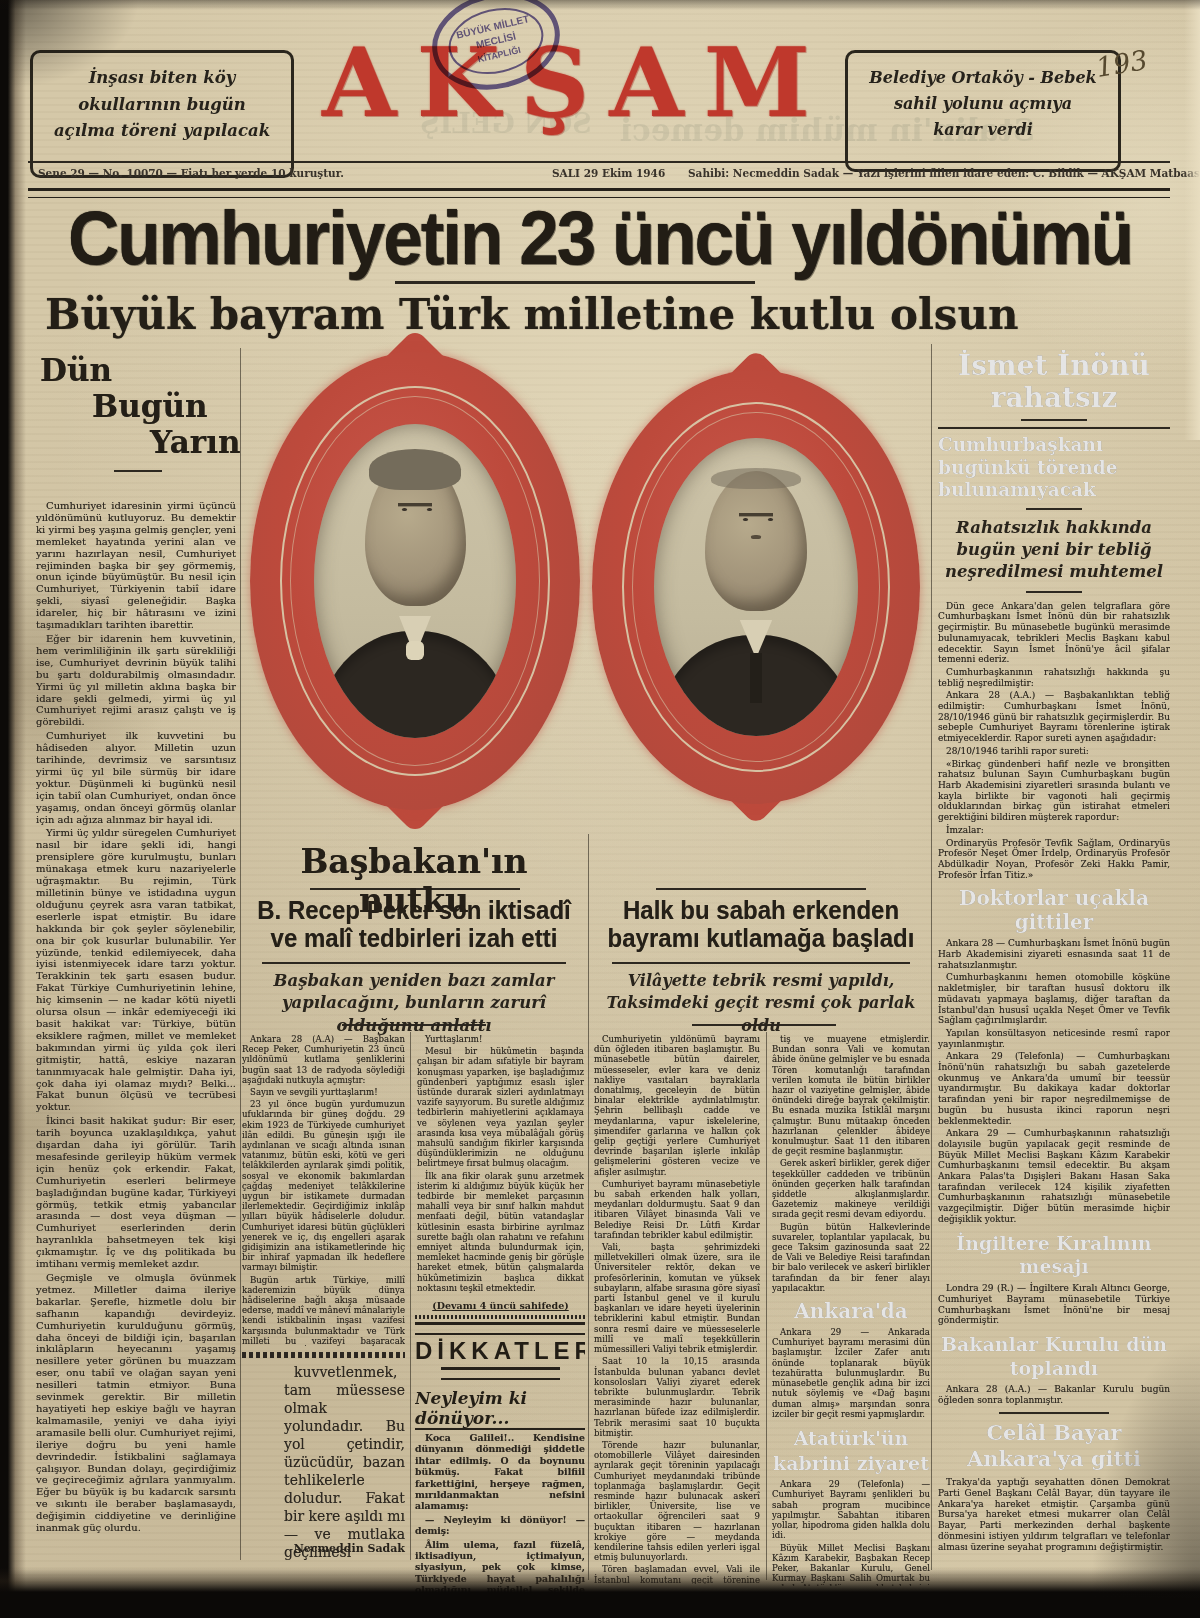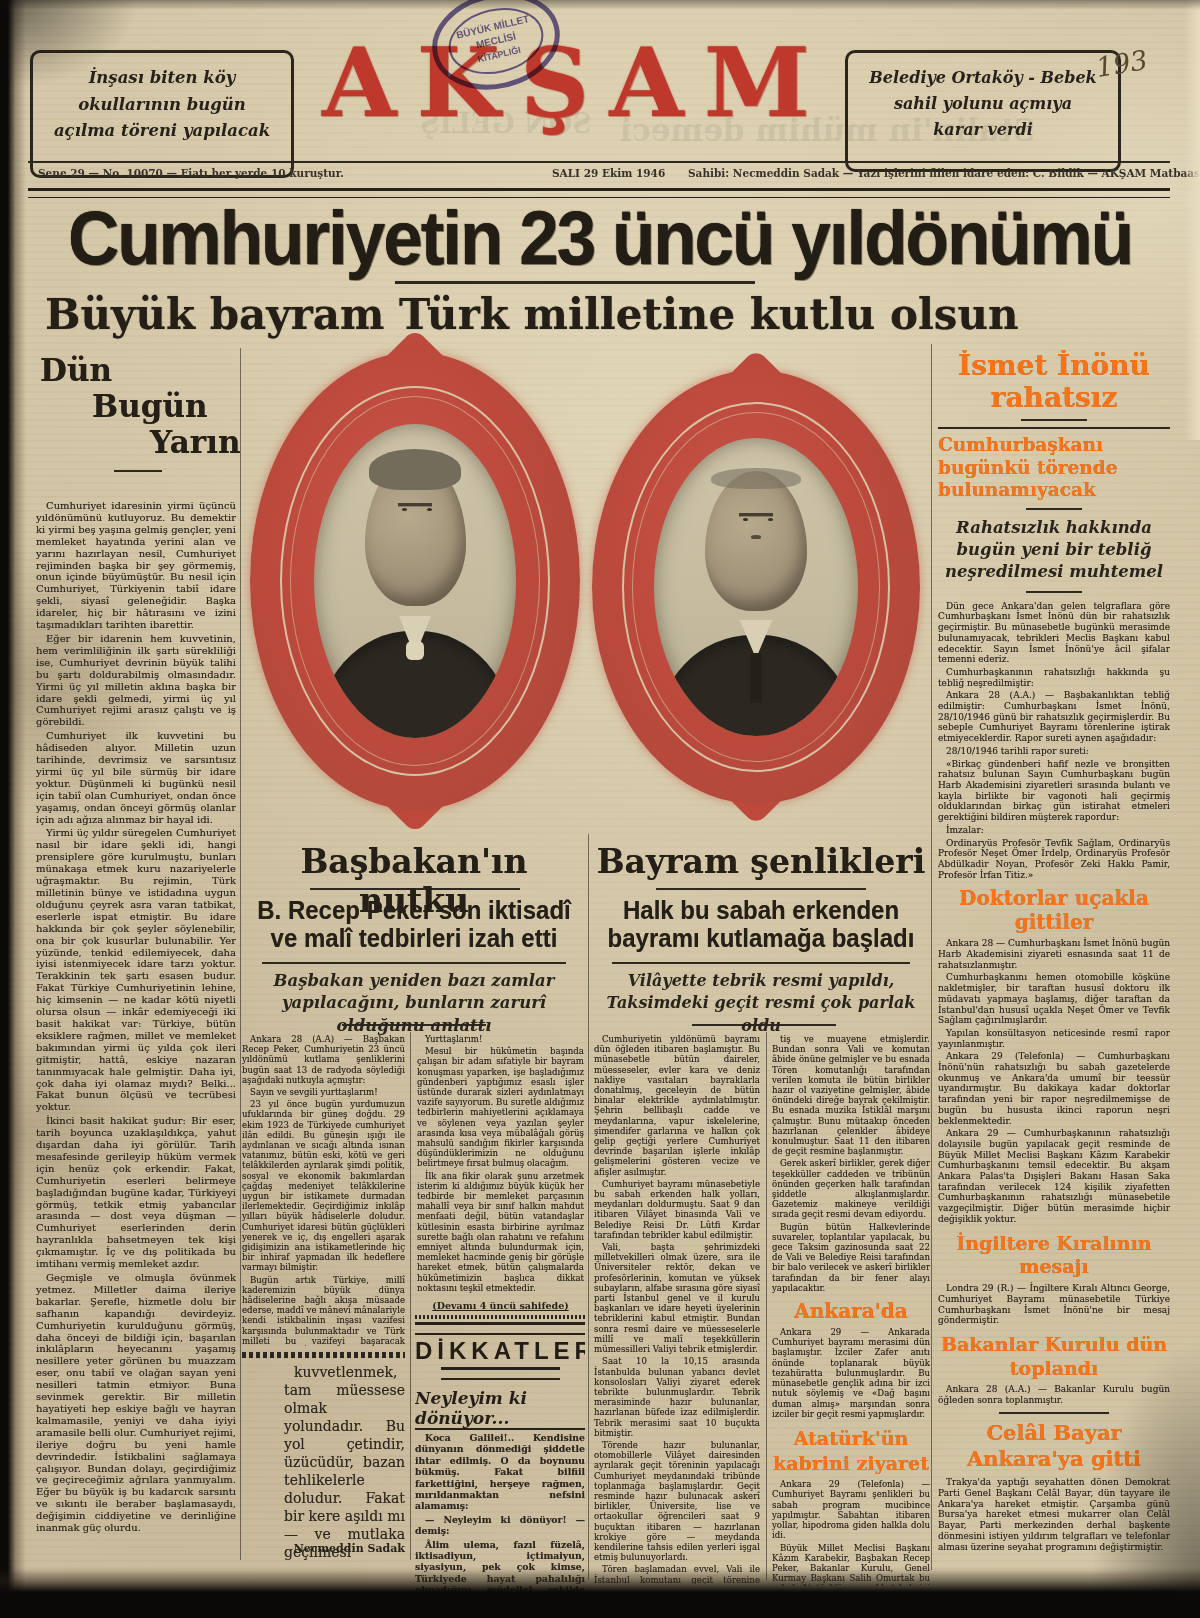--- a/index.html
+++ b/index.html
@@ -48,21 +48,21 @@
   .deck{font-weight:bold;font-style:italic;text-align:center;color:#29241c;}
   
   .bodytext{position:absolute;overflow:hidden;text-align:justify;z-index:2;}
   .bodytext p{margin:0 0 2px;text-indent:10px;
       text-shadow:0 0 .4px rgba(44,39,32,.5);}
   .col1-body p{font-size:10px;line-height:11.9px;}
   .small-body p{font-size:8.6px;line-height:10.2px;text-indent:8px;}
   .cont-body p{font-size:14px;line-height:18px;padding-left:42px;}
   .right-body p{font-size:9px;line-height:10.7px;text-indent:8px;}
   .dik-body p{font-size:9.3px;line-height:11.4px;font-weight:bold;}
-  .headflow{font-weight:bold;color:#f97316;text-align:center;
+  .headflow{font-weight:bold;color:#e5e5e5;text-align:center;
             text-shadow:0 0 .5px rgba(36,31,23,.55);}
   
   .med{position:absolute;z-index:2;}
   .med-outer{position:absolute;inset:0;border-radius:50%;
       background:radial-gradient(ellipse at 45% 40%, #c8564a 0%, #bd4a3c 45%, #b2493c 75%, #bd4a3c 100%);
       box-shadow:0 0 10px rgba(189,74,60,.5);}
   .med-tip{position:absolute;width:58px;height:58px;background:#bd4a3c;border-radius:12px;
       left:calc(50% - 29px);transform:rotate(45deg);}
   .med-ring{position:absolute;border:2px solid #d9cfae;border-radius:50%;opacity:.9;}
   .med-ring2{position:absolute;border:1px solid rgba(217,207,174,.55);border-radius:50%;}
@@ -246,21 +246,20 @@
     <div style="font-family:'Liberation Sans',sans-serif;font-weight:bold;font-size:24px;letter-spacing:5px;text-align:center;color:#221d15;">DİKKATLER:</div>
     <div class="dik-bar" style="width:70%;margin:2px auto;"></div>
     <div style="font-weight:bold;font-style:italic;font-size:17px;margin:6px 0 2px;border-bottom:2px solid #26211a;display:inline-block;color:#221d15;">Neyleyim ki dönüyor...</div>
     <div class="bodytext dik-body" style="position:static;height:auto;">
         <p>Koca Galilei!.. Kendisine dünyanın dönmediği şiddetle ihtar edilmiş. O da boynunu bükmüş. Fakat bilfiil farkettiğini, herşeye rağmen, mırıldanmaktan nefsini alamamış:</p>
         <p>— Neyleyim ki dönüyor! — demiş:</p>
         <p>Âlim ulema, fazıl füzelâ, iktisadiyun, içtimaiyun, siyasiyun, pek çok kimse, Türkiyede hayat pahalılığı olmadığını müdellel şekilde iddia ve ilân ediyor.</p>
       </div>
   </div>
 
-  <div class="h-serif" style="position:absolute;left:592px;top:842px;width:338px;font-size:33px;z-index:2;">Bayram şenlikleri</div>
   <div class="rule" style="left:656px;top:888px;width:210px;height:2px;"></div>
   <div class="h-sans" style="position:absolute;left:592px;top:898px;width:338px;font-size:24px;line-height:1.12;z-index:2;">Halk bu sabah erkenden bayramı kutlamağa başladı</div>
   <div class="rule" style="left:612px;top:962px;width:298px;height:2px;"></div>
   <div class="deck" style="position:absolute;left:592px;top:970px;width:338px;font-size:16px;line-height:1.4;z-index:2;">Vilâyette tebrik resmi yapıldı, Taksimdeki geçit resmi çok parlak oldu</div>
   <div class="rule" style="left:692px;top:1024px;width:144px;height:2px;"></div>
 
   <div class="bodytext small-body" style="left:594px;top:1034px;width:166px;height:550px;">
       <p>Cumhuriyetin yıldönümü bayramı dün öğleden itibaren başlamıştır. Bu münasebetle bütün daireler, müesseseler, evler kara ve deniz nakliye vasıtaları bayraklarla donatılmış, geceleyin de bütün binalar elektrikle aydınlatılmıştır. Şehrin bellibaşlı cadde ve meydanlarına, vapur iskelelerine, şimendifer garlarına ve halkın çok gelip geçtiği yerlere Cumhuriyet devrinde başarılan işlerle inkılâp gelişmelerini gösteren vecize ve afişler asılmıştır.</p>
       <p>Cumhuriyet bayramı münasebetiyle bu sabah erkenden halk yolları, meydanları doldurmuştu. Saat 9 dan itibaren Vilâyet binasında Vali ve Belediye Reisi Dr. Lûtfi Kırdar tarafından tebrikler kabul edilmiştir.</p>
       <p>Vali, başta şehrimizdeki milletvekilleri olmak üzere, sıra ile Üniversiteler rektör, dekan ve profesörlerinin, komutan ve yüksek subayların, alfabe sırasına göre siyasî parti İstanbul genel ve il kurulu başkanları ve idare heyeti üyelerinin tebriklerini kabul etmiştir. Bundan sonra resmî daire ve müesseselerle millî ve malî teşekküllerin mümessilleri Valiyi tebrik etmişlerdir.</p>

